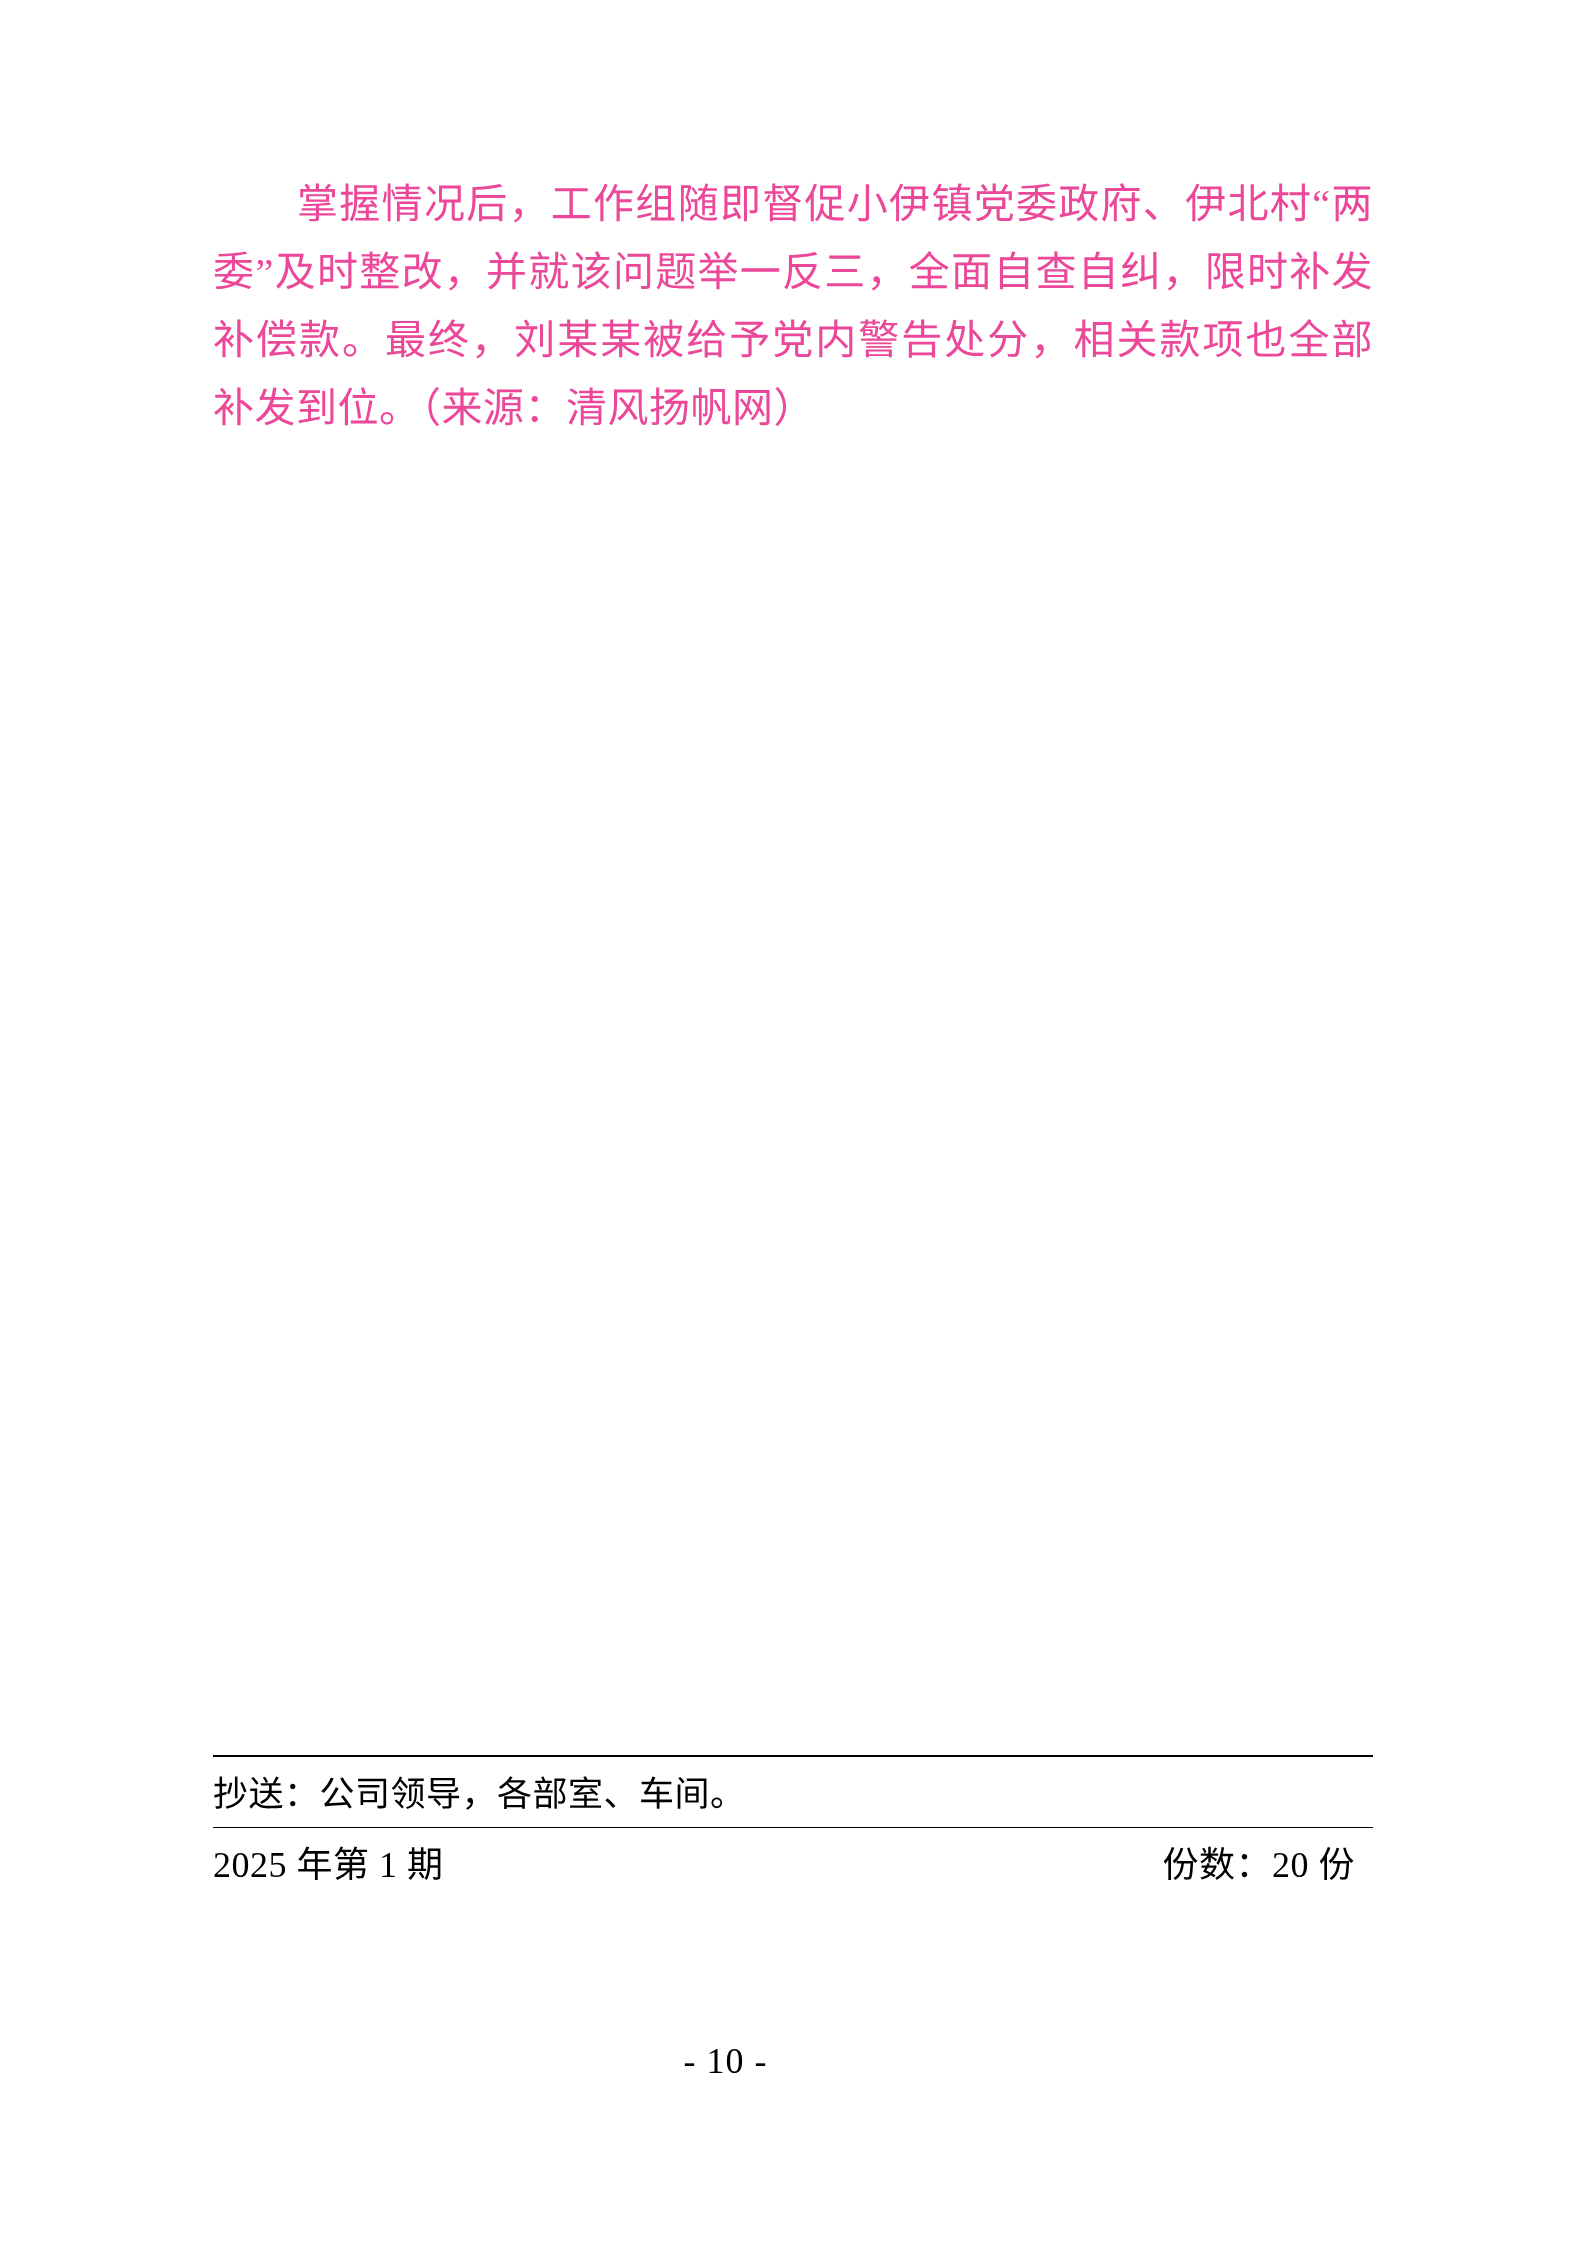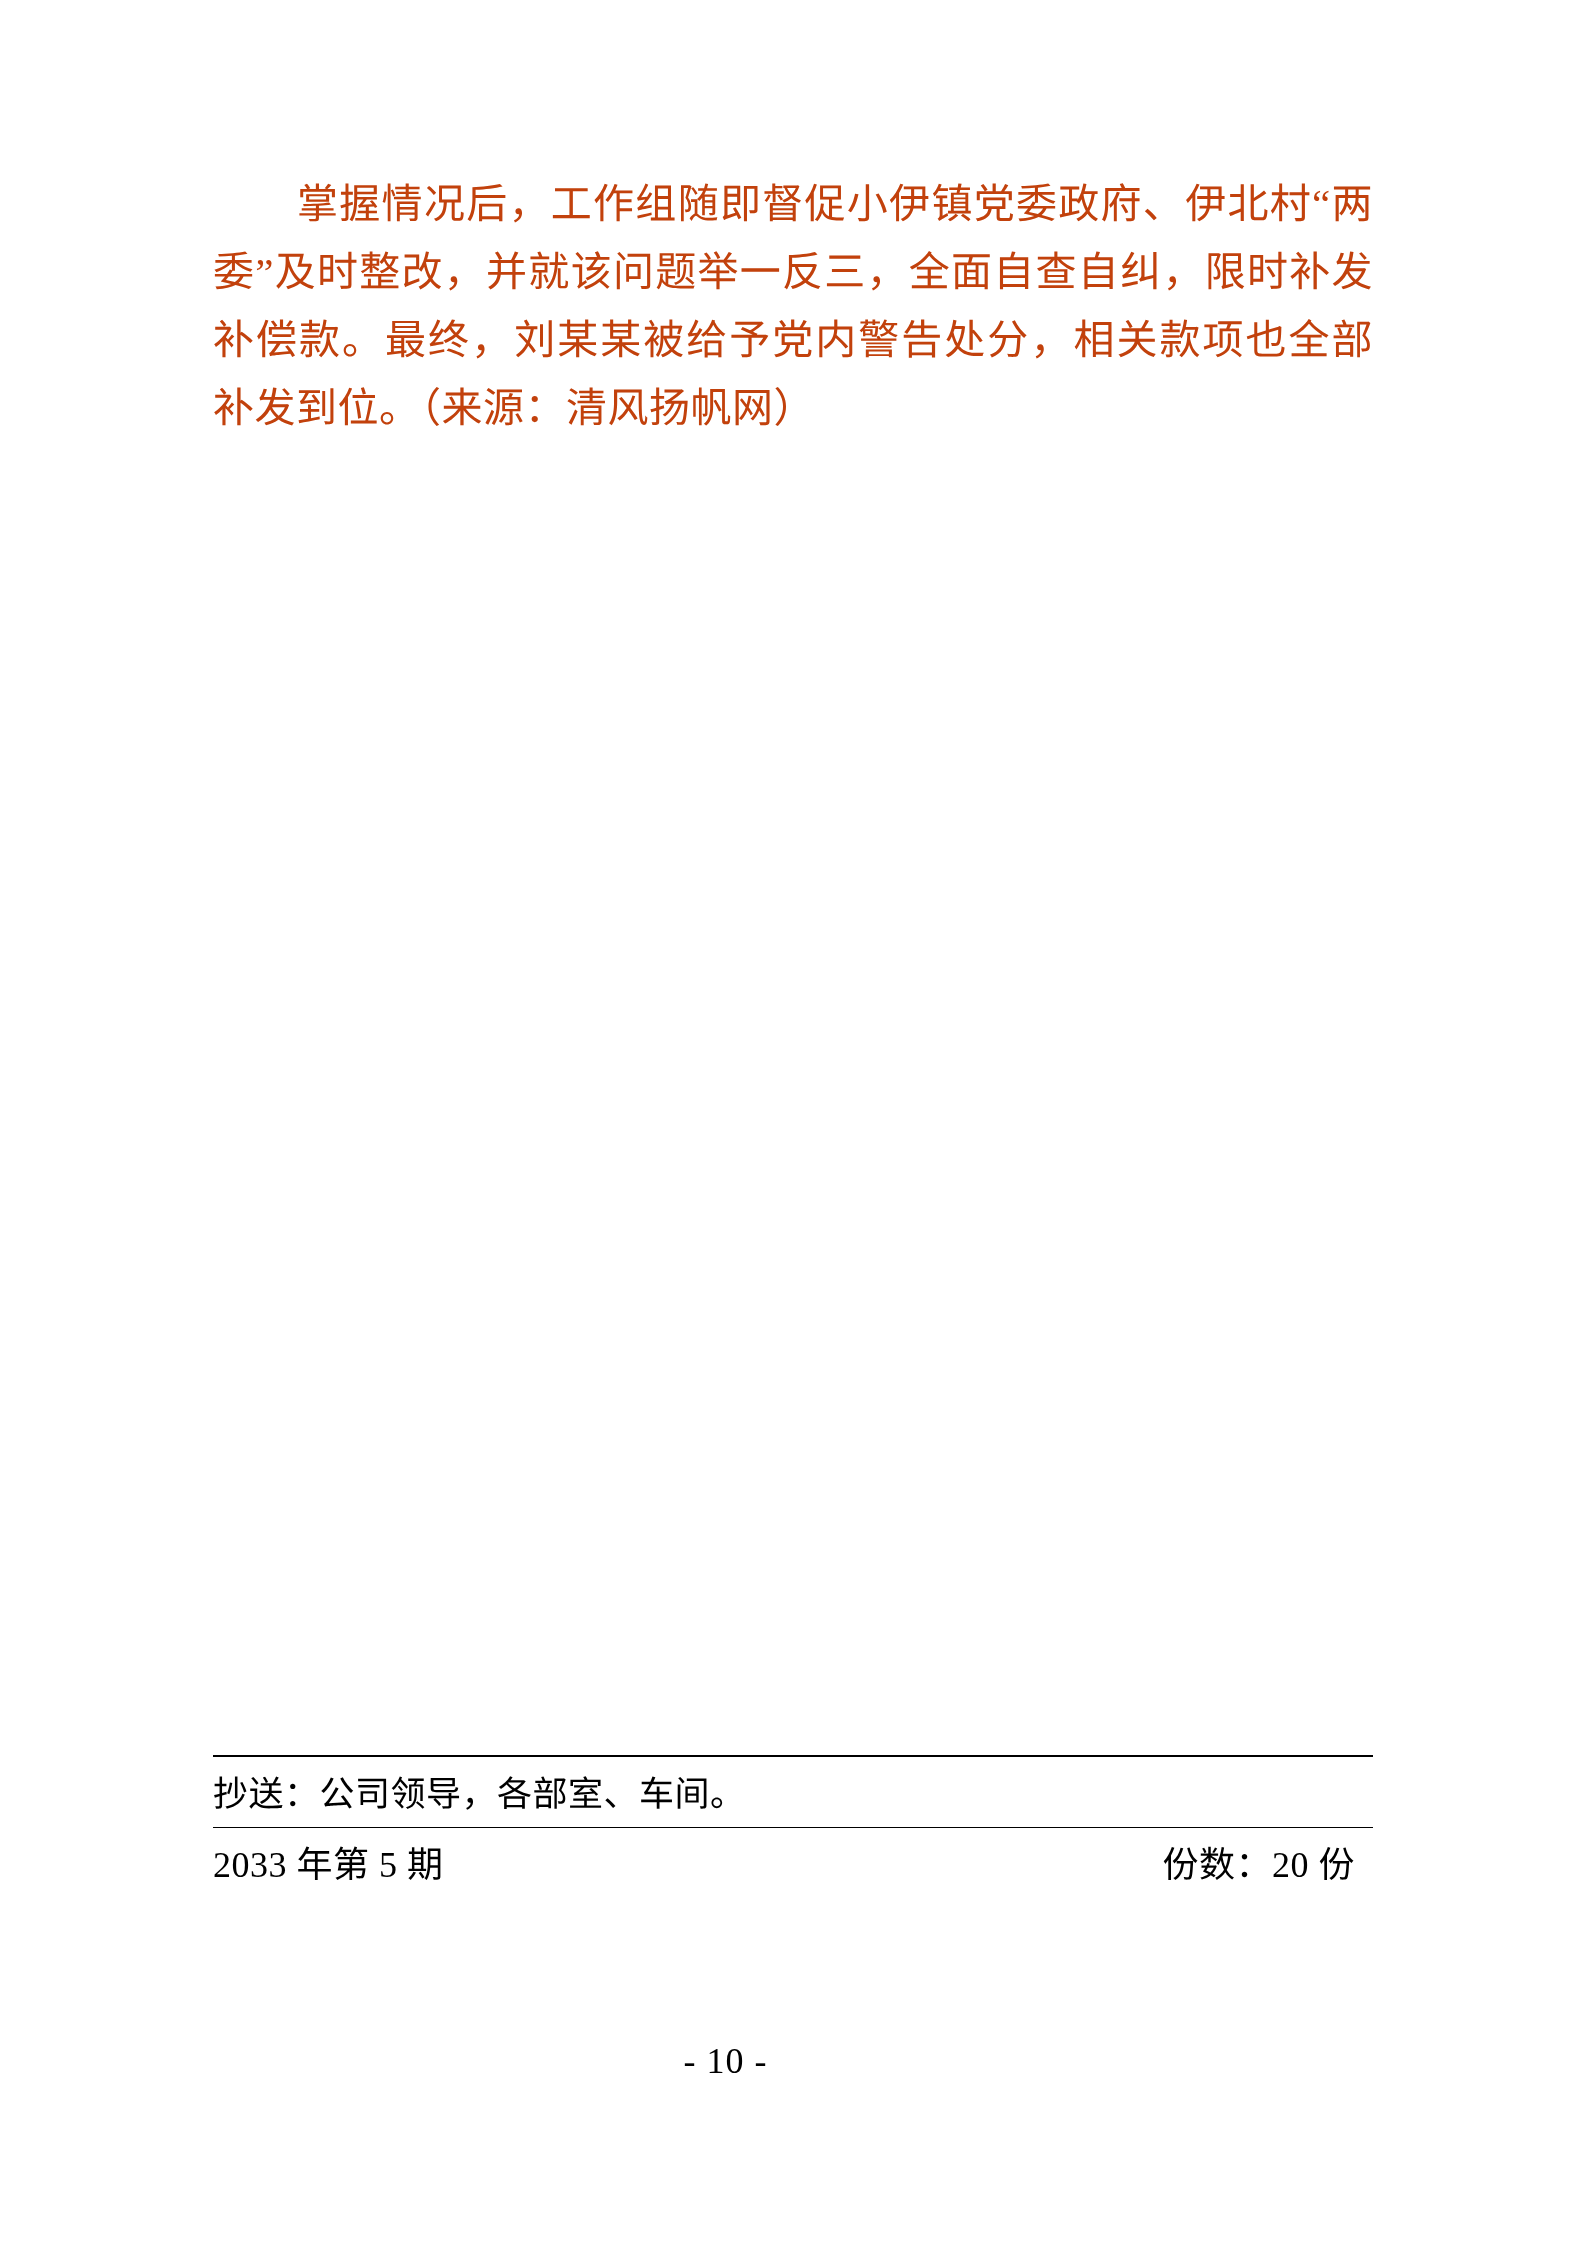--- a/index.html
+++ b/index.html
@@ -36,21 +36,21 @@
 
   .body-paragraph {
     font-family: "Liberation Serif", "DejaVu Serif", serif;
     font-size: 41px;
     line-height: 68px;
     text-align: justify;
     text-justify: inter-ideograph;
     letter-spacing: 0.5px;
     text-indent: 84px;
     margin: 0;
-    color: #c2410c;
+    color: #ec4899;
   }
 
   
   .footer {
     position: absolute;
     left: 213px;
     top: 1755px;
     width: 1160px;
   }
 
@@ -112,20 +112,20 @@
 
   <div class="content">
     <p class="body-paragraph">掌握情况后，工作组随即督促小伊镇党委政府、伊北村“两委”及时整改，并就该问题举一反三，全面自查自纠，限时补发补偿款。最终，刘某某被给予党内警告处分，相关款项也全部补发到位。（来源：清风扬帆网）</p>
   </div>
 
   <div class="footer">
     <div class="footer-rule"></div>
     <div class="footer-line-1">抄送：公司领导，各部室、车间。</div>
     <div class="footer-rule-2"></div>
     <div class="footer-line-2">
-      <span class="footer-issue">2033 年第 5 期</span>
+      <span class="footer-issue">2025 年第 1 期</span>
       <span class="footer-copies">份数：20 份</span>
     </div>
   </div>
 
   <div class="page-number">- 10 -</div>
 
 </div>
 
 </body></html>

